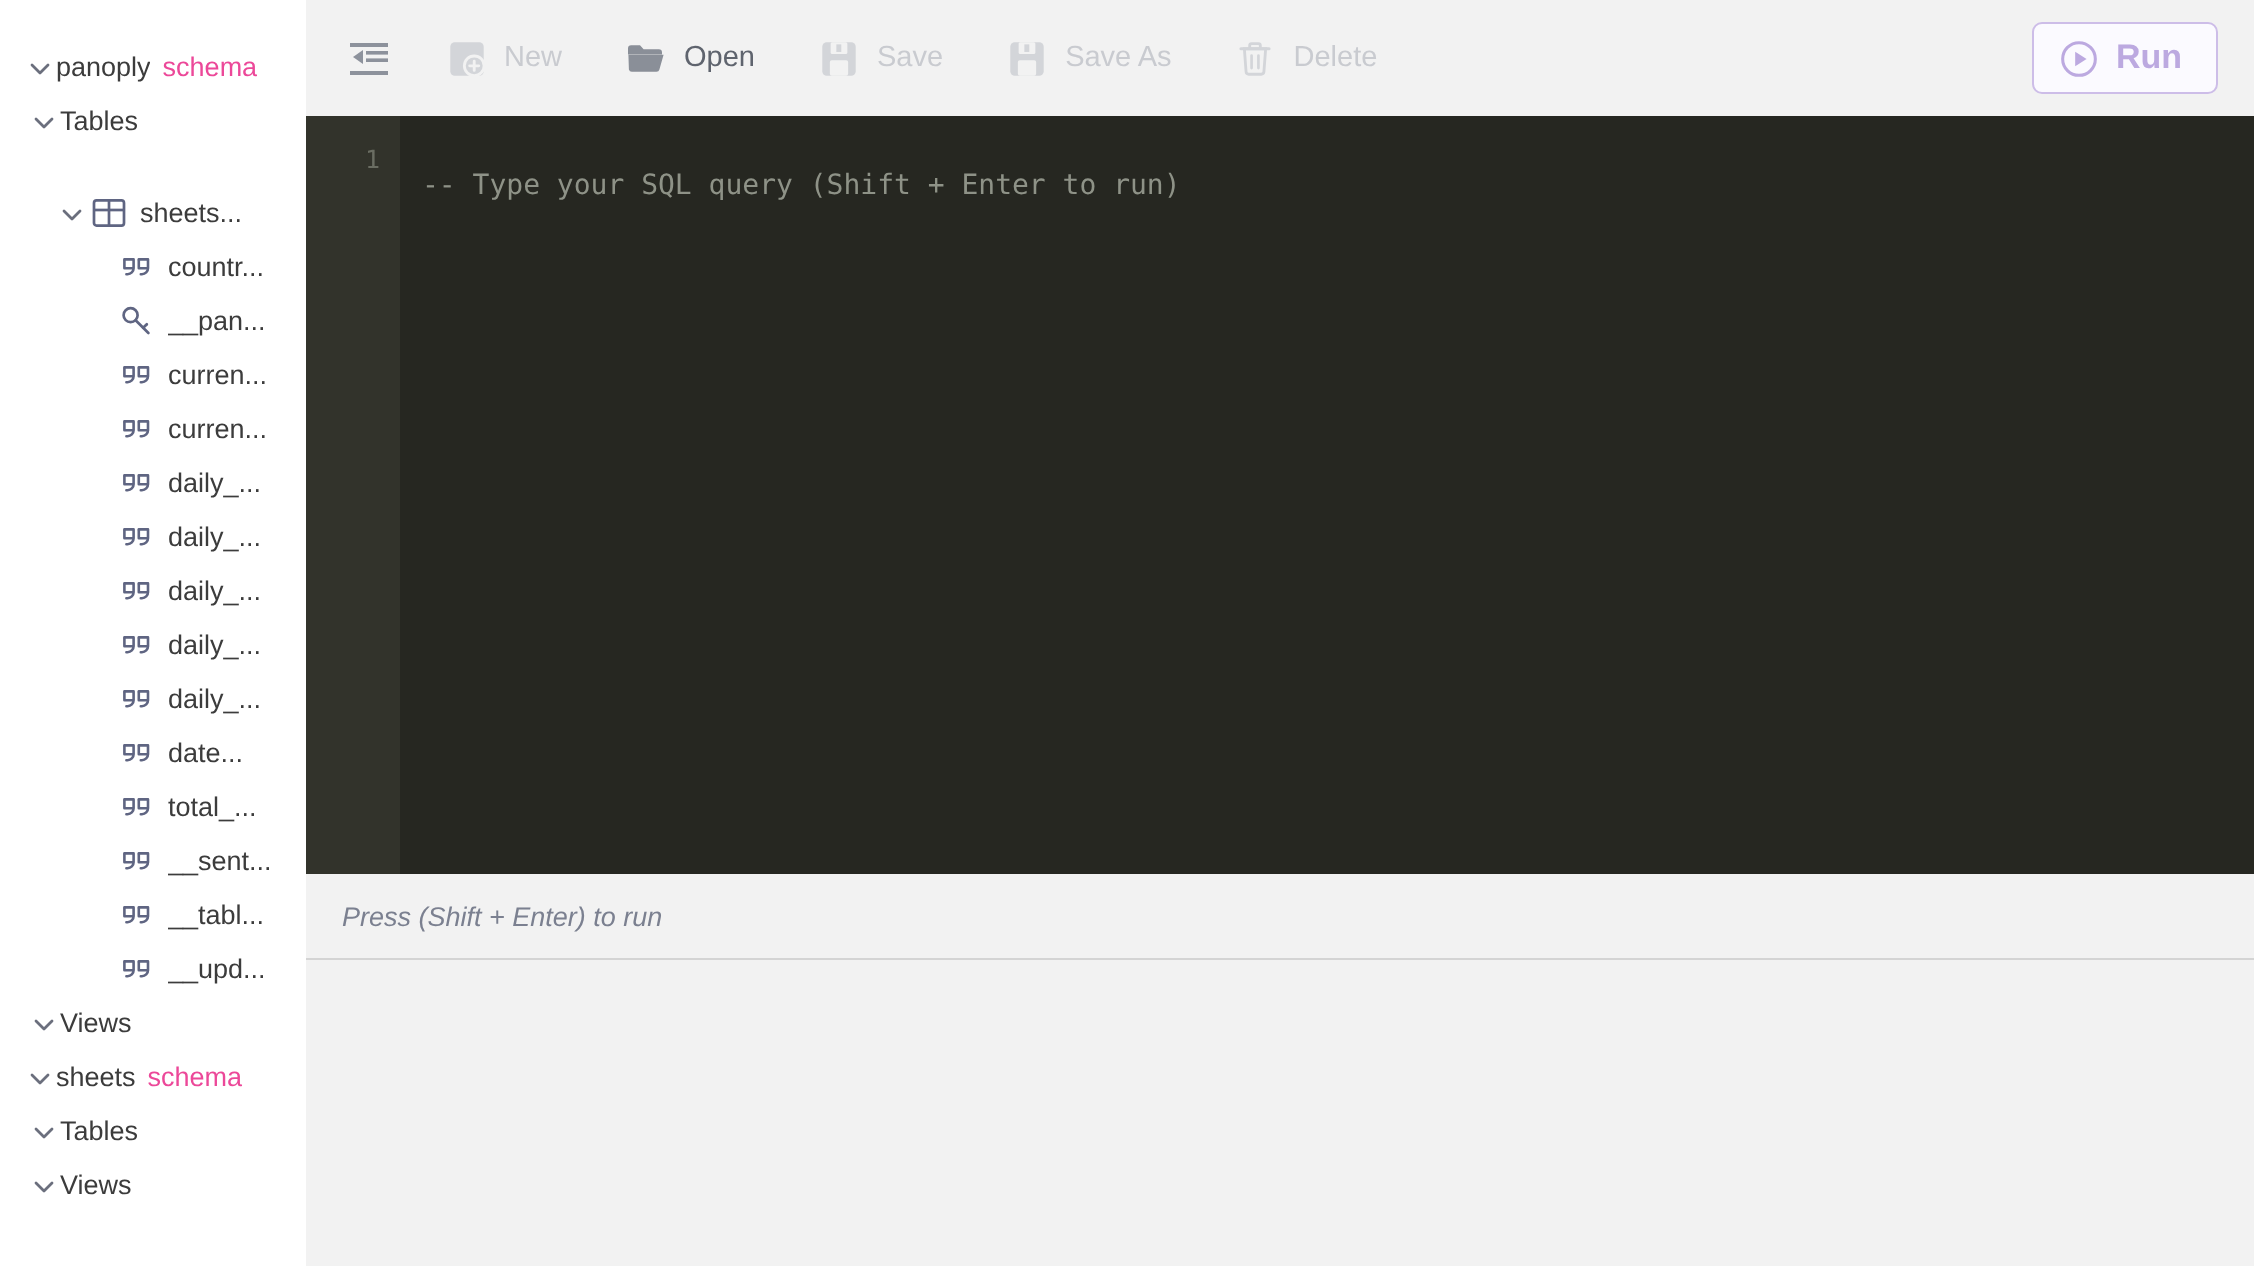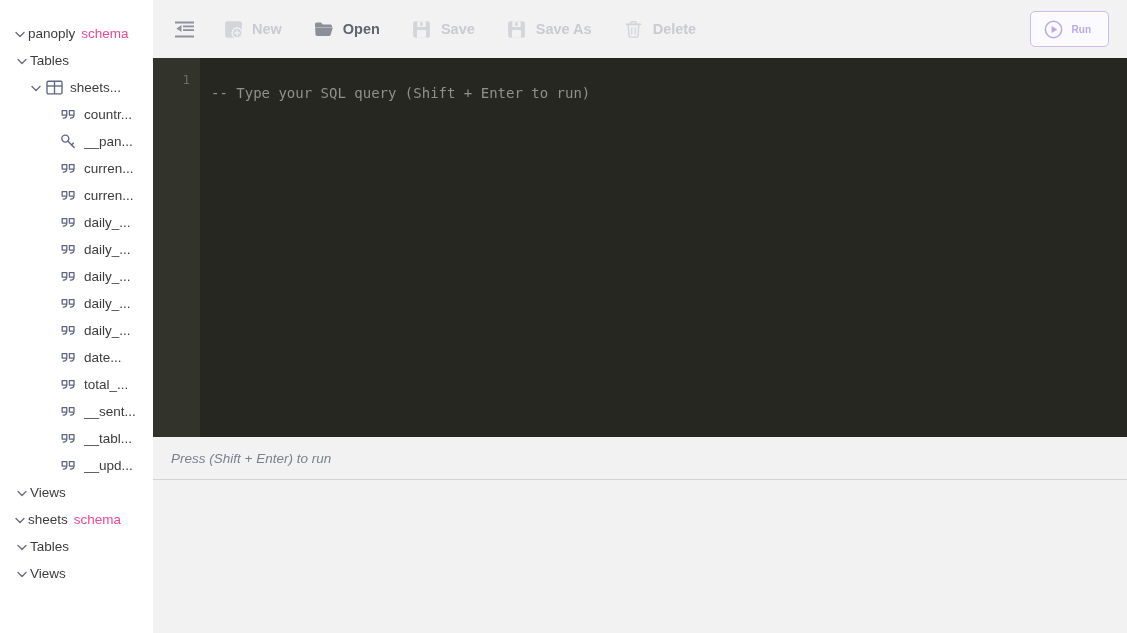--- a/index.html
+++ b/index.html
@@ -39,21 +39,21 @@
     text-overflow: ellipsis;
     white-space: nowrap;
   }
   .schema-tag {
     font-size: 13.5px;
     color: #ec4899;
     margin-left: 6px;
   }
   .indent-0 { padding-left: 12px; }
   .indent-1 { padding-left: 14px; }
-  .indent-2 { padding-left: 28px; }
+  .indent-2 { padding-left: 28px; margin-top: 19px; }
   .indent-3 { padding-left: 42px; }
   .ticon {
     width: 20px; height: 18px; flex: 0 0 20px;
     margin-right: 6px;
     display: flex; align-items: center; justify-content: center;
     color: #5f6582;
   }
   .ticon svg { display: block; }
   .col-label { max-width: 58px; }
   .tbl-label { max-width: 60px; }
@@ -83,39 +83,39 @@
   }
   .tb-btn {
     display: flex; align-items: center;
     height: 34px;
     padding: 0 10px;
     margin-left: 12px;
     background: none; border: none;
     cursor: pointer;
     font-family: "Liberation Sans", sans-serif;
     font-size: 14.5px;
-    font-weight: bold;
+    font-weight: normal;
   }
   .tb-btn .bico {
     width: 20px; height: 20px; margin-right: 9px;
     display: flex; align-items: center; justify-content: center;
   }
   .tb-btn.disabled { color: #c9cbd0; }
   .tb-btn.disabled .bico { color: #d3d5d9; }
   .tb-btn.enabled  { color: #5f646e; }
   .tb-btn.enabled .bico { color: #8a8f98; }
   #run-button {
     position: absolute; right: 18px; top: 11px;
     display: flex; align-items: center; justify-content: center;
     height: 36px; padding: 0 17px 0 13px;
     border: 1px solid #cdbde8;
     border-radius: 5px;
     background: #fbfaff;
     color: #bca9e0;
-    font-size: 10px;
+    font-size: 17px;
     font-weight: bold;
     cursor: pointer;
     font-family: "Liberation Sans", sans-serif;
   }
   #run-button .bico { width: 20px; height: 20px; margin-right: 8px; display:flex; align-items:center; justify-content:center; }
 
   
   #editor {
     flex: 0 0 379px; height: 379px;
     background: #262721;

